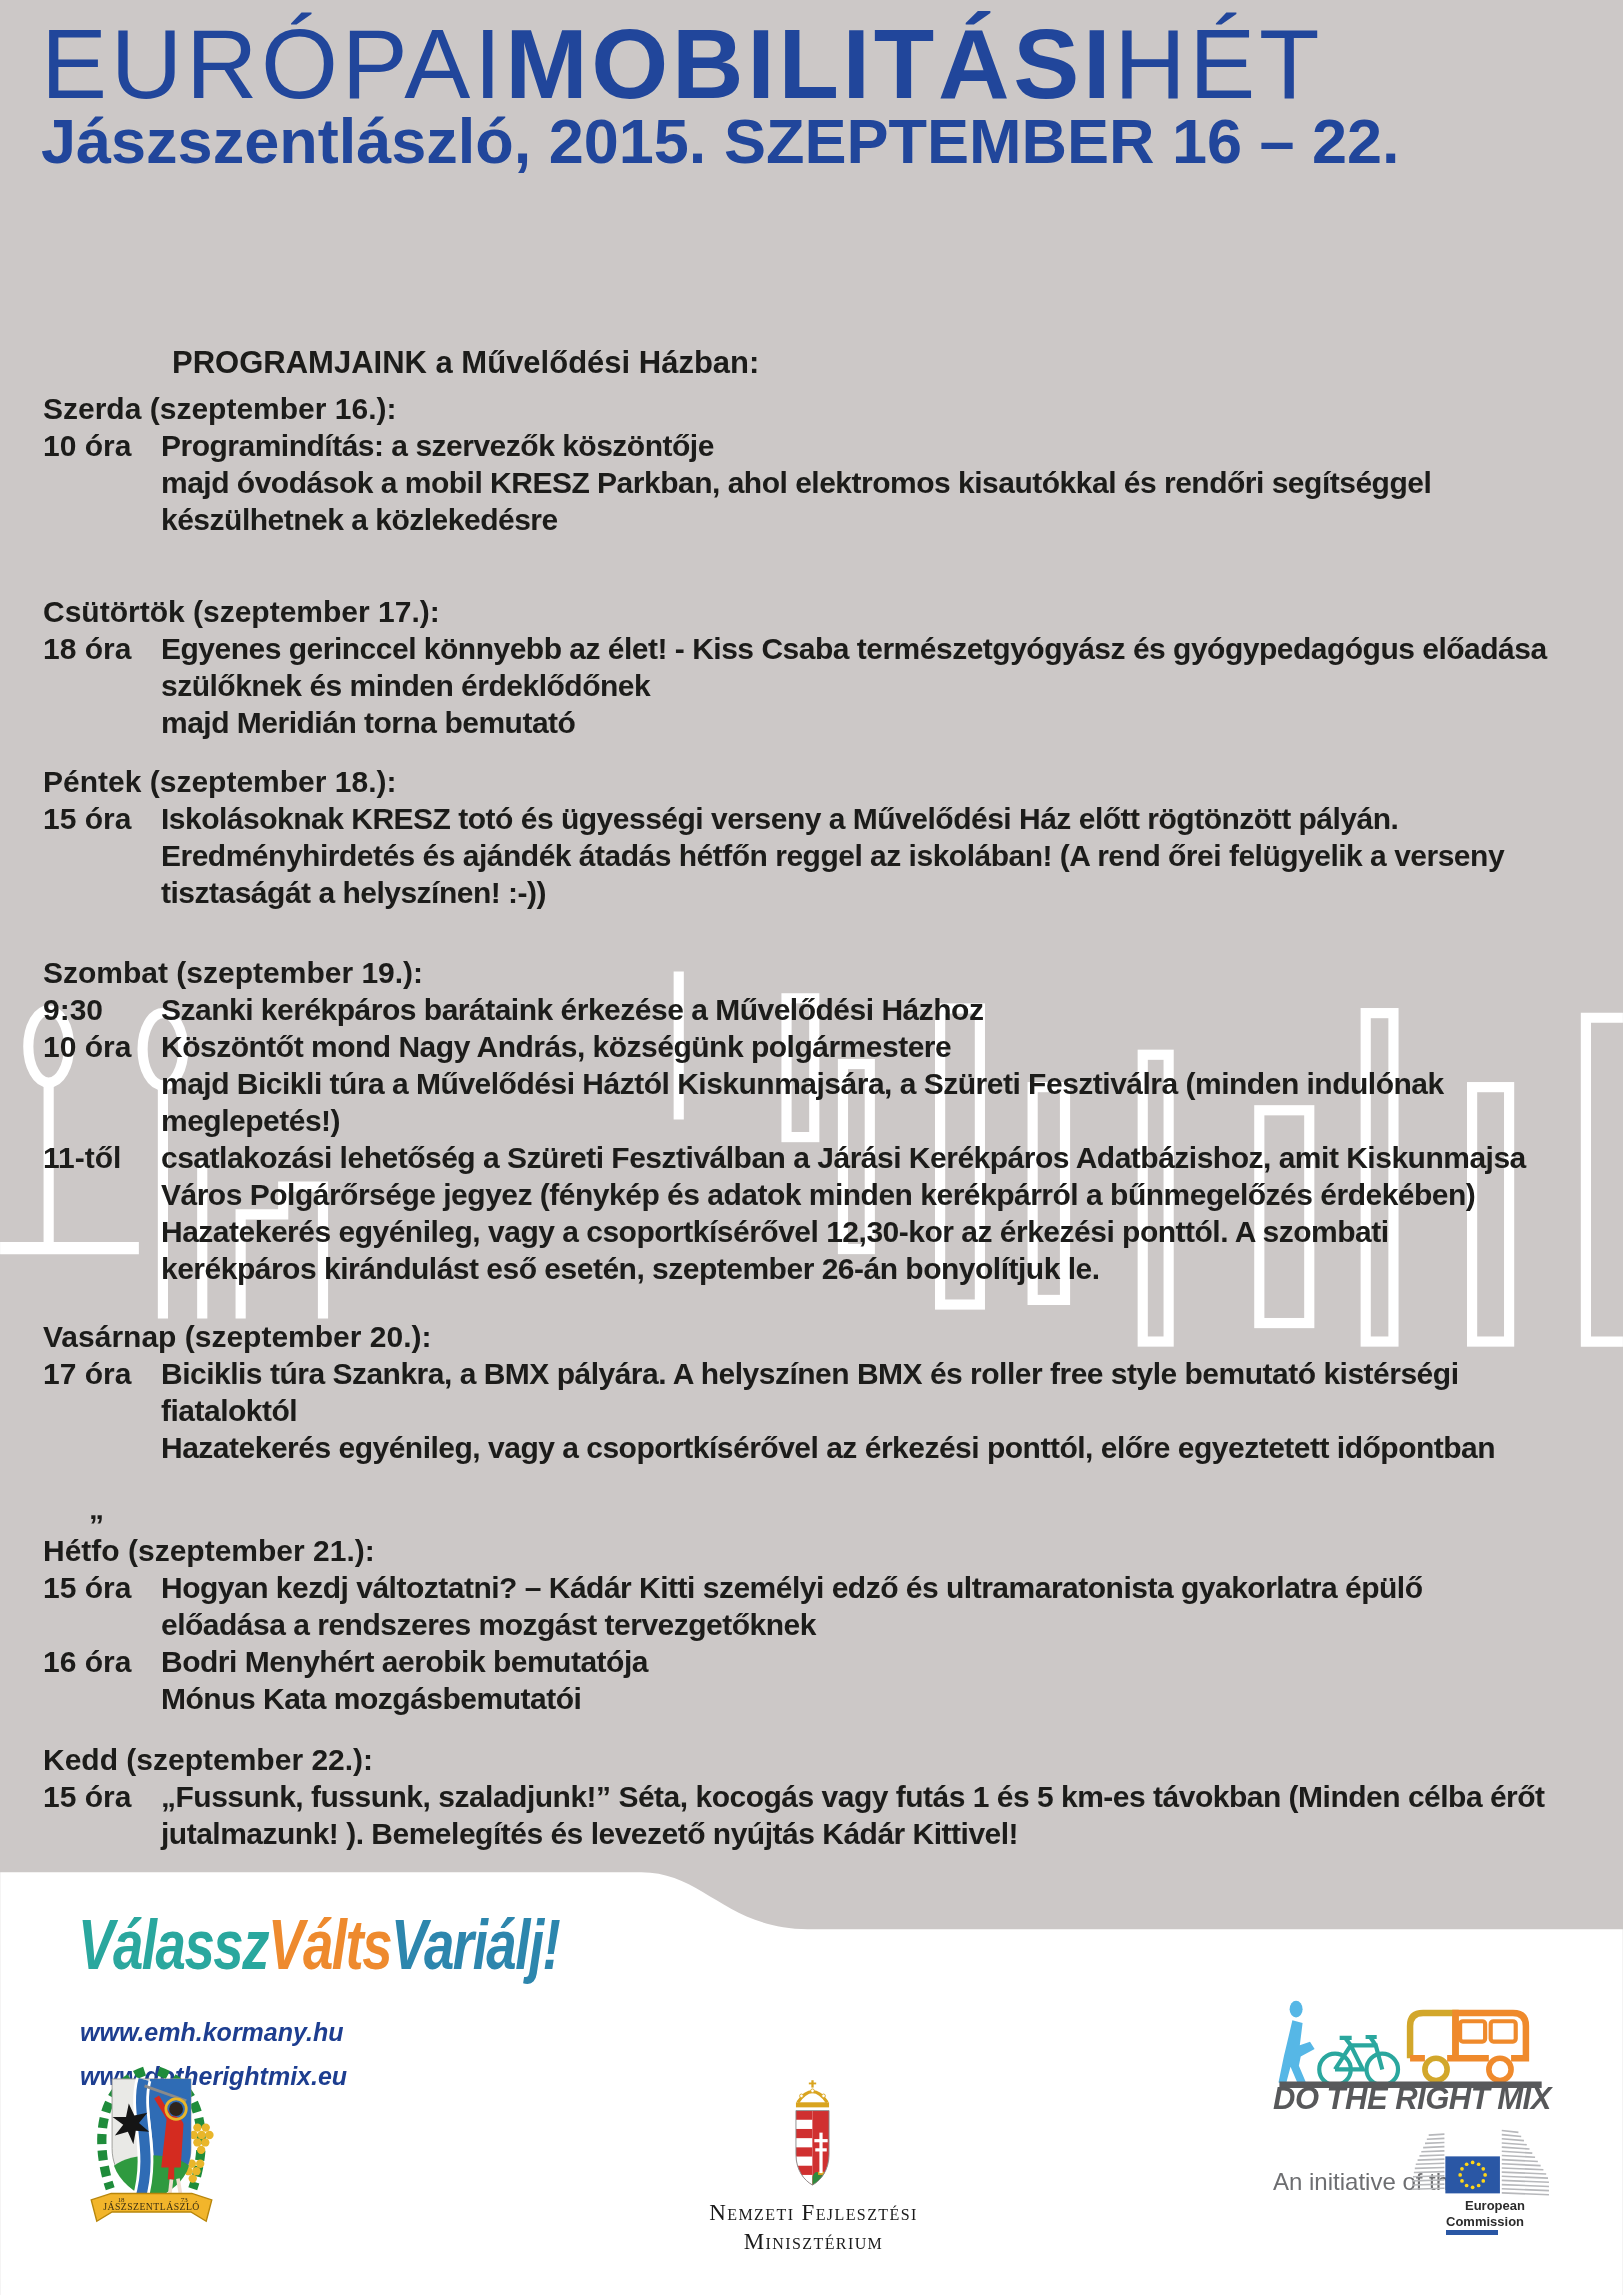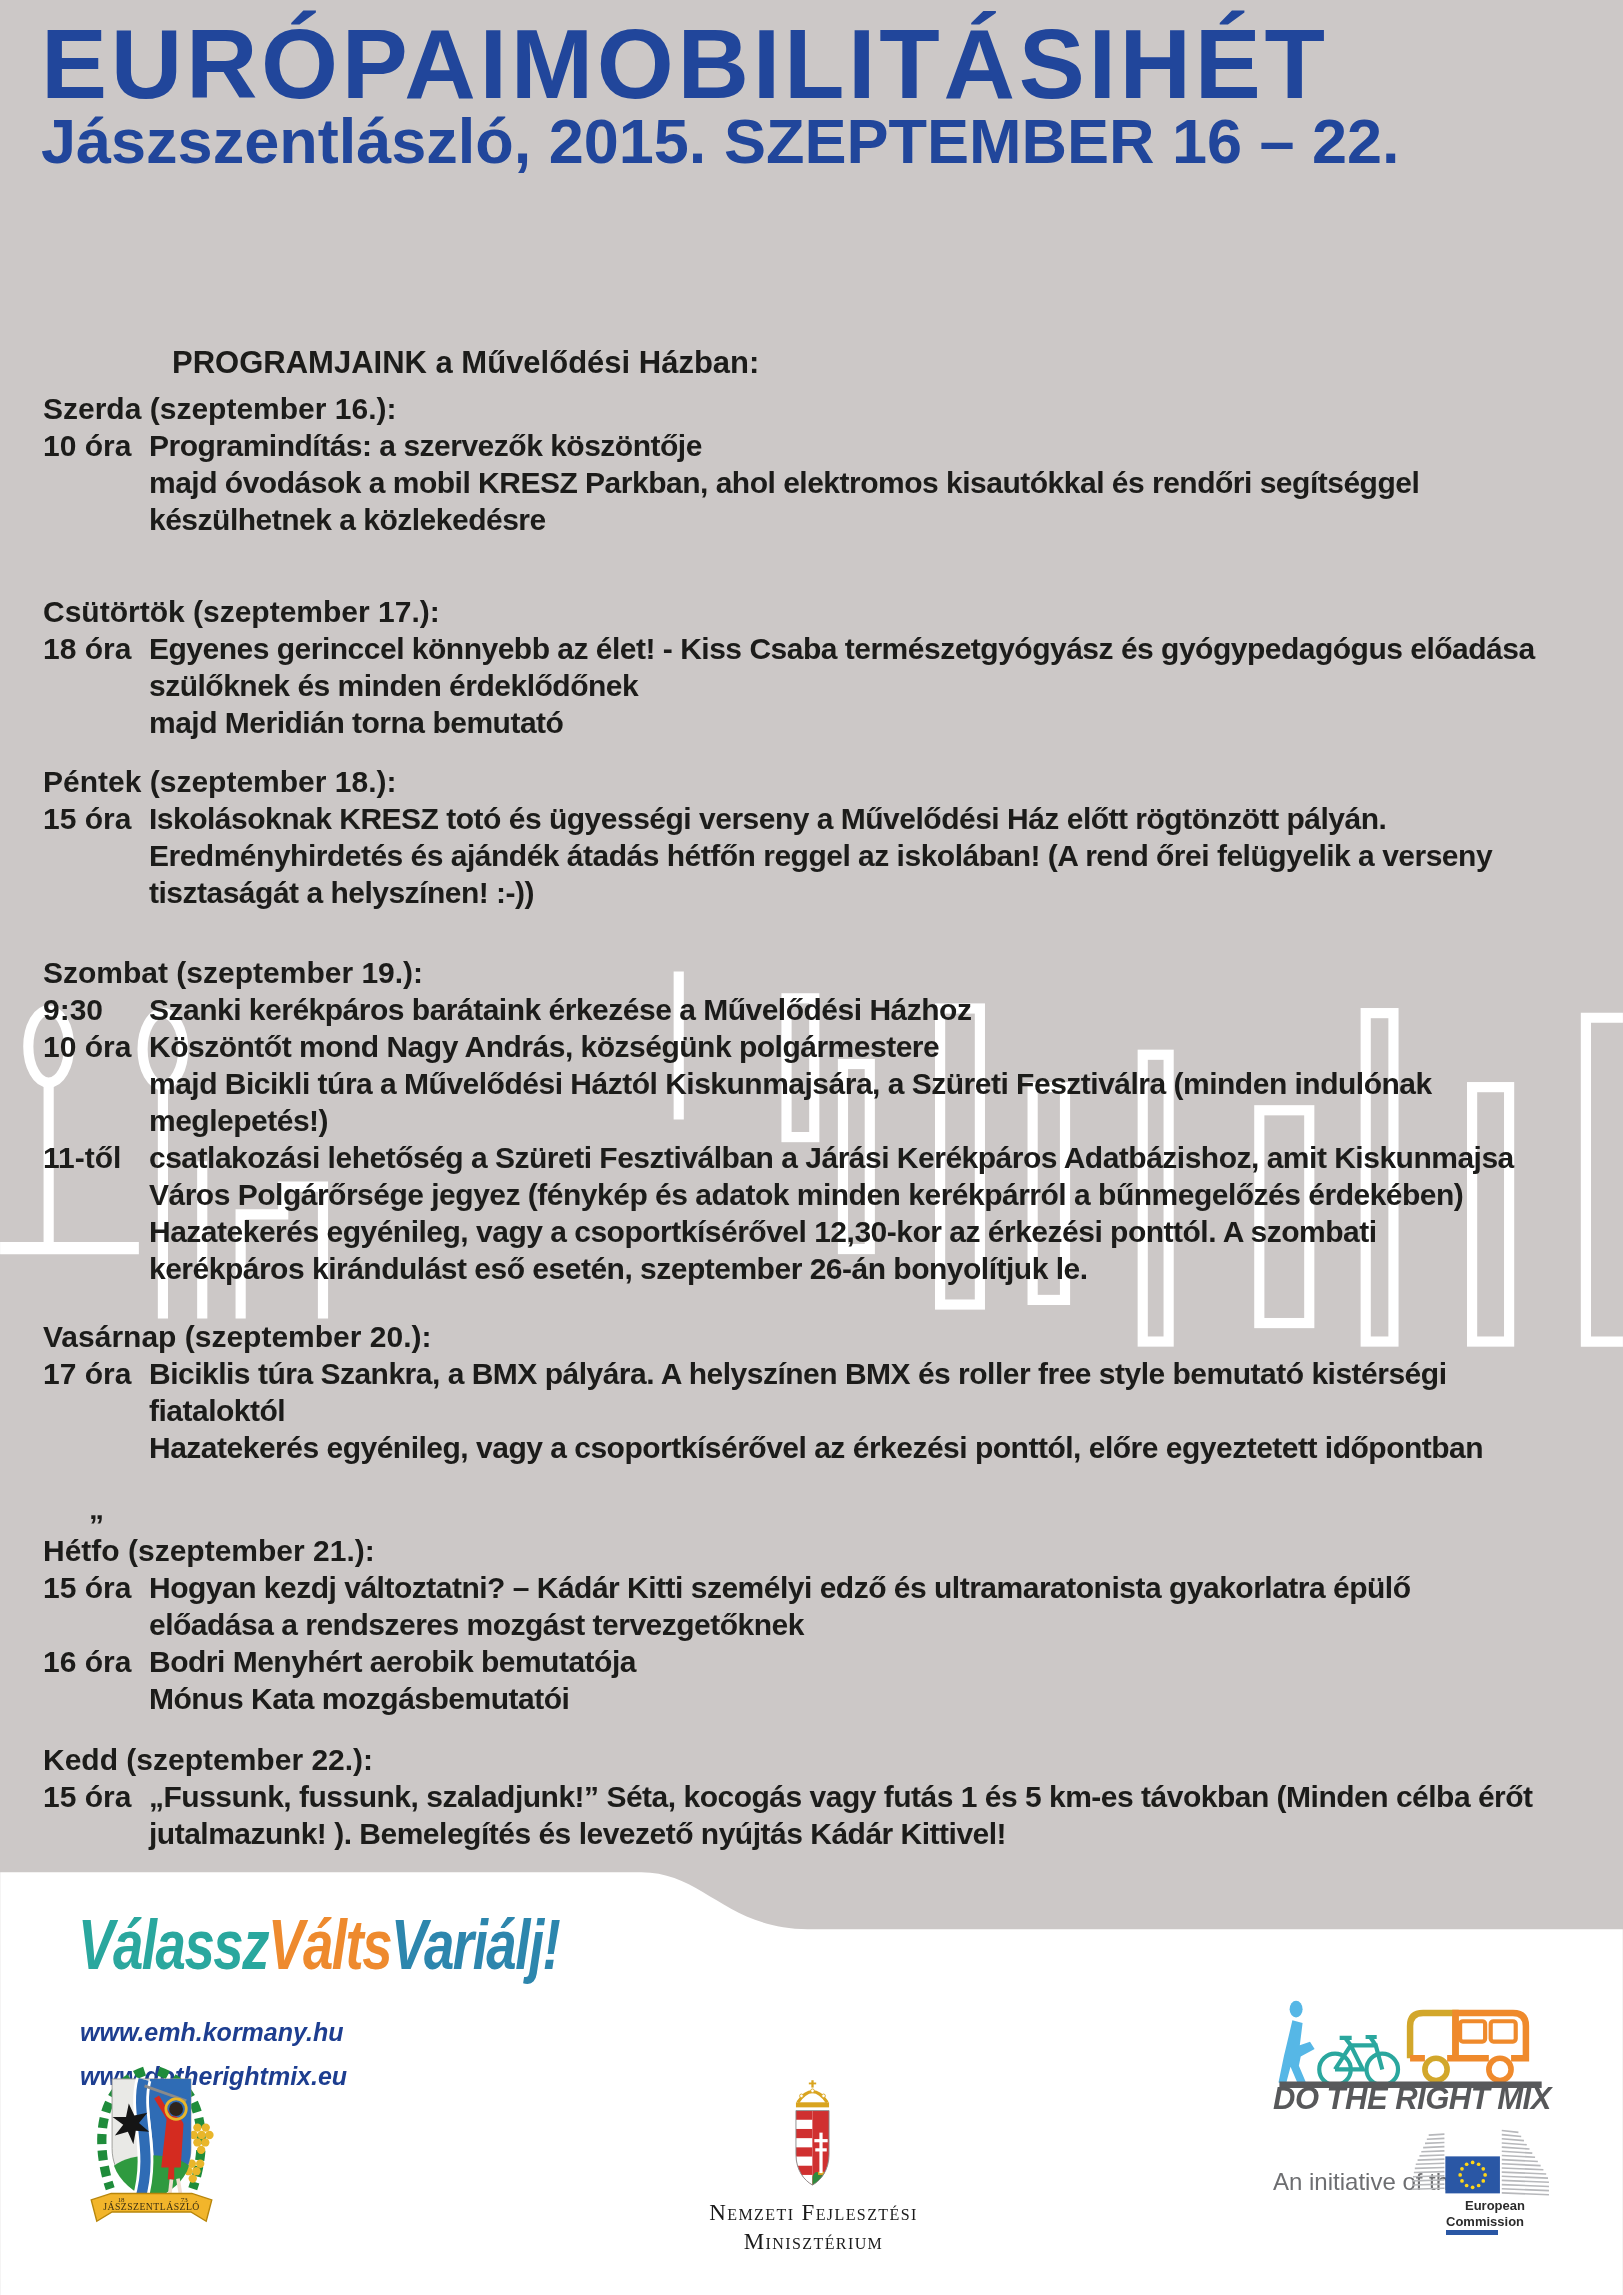--- a/index.html
+++ b/index.html
@@ -8,37 +8,37 @@
     background:#ccc8c7;
     font-family:"Liberation Sans",sans-serif;
   }
   
   #bg-art{position:absolute;left:0;top:0;width:1623px;height:2295px;z-index:1;}
   
   .title{
     position:absolute;left:41px;top:14px;z-index:3;
     font-size:99px;line-height:1;color:#21469b;letter-spacing:3.7px;white-space:nowrap;
   }
-  .title .t-reg{font-weight:700;}
+  .title .t-reg{font-weight:400;}
   .title .t-bold{font-weight:700;}
   .subtitle{
     position:absolute;left:41px;top:105px;z-index:3;
     font-size:63px;line-height:1.15;font-weight:700;color:#21469b;white-space:nowrap;
   }
   .section-title{
     position:absolute;left:172px;top:345px;z-index:3;
     font-size:31px;font-weight:700;color:#1c1c1a;white-space:nowrap;
   }
   
   .day{position:absolute;left:0;width:1623px;z-index:3;color:#1c1c1a;
        font-weight:700;font-size:30px;line-height:37px;}
   .row{position:relative;height:37px;}
   .day-heading{position:absolute;left:43px;white-space:nowrap;}
   .time{position:absolute;left:43px;white-space:nowrap;}
-  .desc{position:absolute;left:149px;white-space:nowrap;letter-spacing:-0.5px;}
+  .desc{position:absolute;left:161px;white-space:nowrap;letter-spacing:-0.5px;}
   .premark{position:absolute;left:89px;top:1492px;z-index:3;
        font-weight:700;font-size:30px;color:#1c1c1a;}
   #day-szerda{top:390px;}
   #day-csutortok{top:593px;}
   #day-pentek{top:763px;}
   #day-szombat{top:954px;}
   #day-vasarnap{top:1318px;}
   #day-hetfo{top:1532px;}
   #day-kedd{top:1741px;}
   

